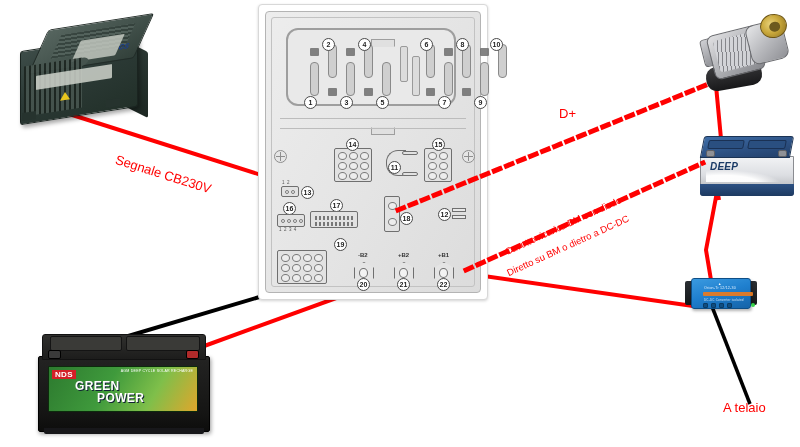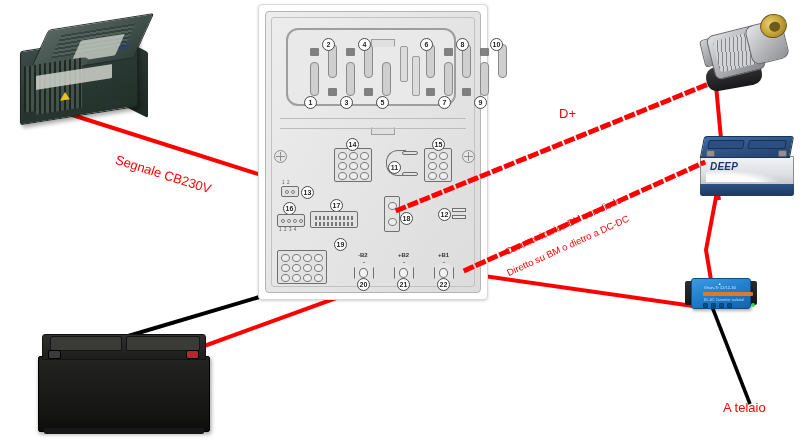--- a/index.html
+++ b/index.html
@@ -512,20 +512,26 @@
     </div>
   </div>
 
   <div class="device" id="nds">
     <div class="nds-body"></div>
     <div class="nds-top"></div>
     <div class="nds-lid" style="left:16px; width:72px;"></div>
     <div class="nds-lid" style="left:92px; width:74px;"></div>
     <div class="nds-term" style="left:14px; top:20px; background:#3a3a3a;"></div>
     <div class="nds-term" style="left:152px; top:20px; background:#b02a2a;"></div>
+    <div class="nds-sticker">
+      <div class="nds-brand">NDS</div>
+      <div class="nds-tag">AGM DEEP CYCLE SOLAR RECHARGE</div>
+      <div class="nds-gp1">GREEN</div>
+      <div class="nds-gp2">POWER</div>
+    </div>
     <div class="nds-base"></div>
   </div>
 
   <svg class="layer front" viewBox="0 0 800 447">
 
     <line x1="398" y1="210" x2="706" y2="85" stroke="#ff0000" stroke-width="5" stroke-linecap="square" stroke-dasharray="6 7"></line>
 
     <line x1="466" y1="270" x2="703" y2="163" stroke="#ff0000" stroke-width="5" stroke-linecap="square" stroke-dasharray="6 7"></line>
   </svg>
 

